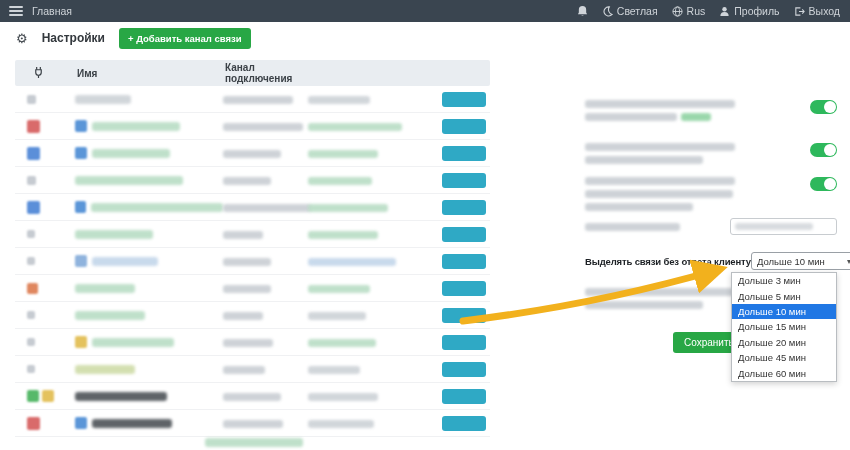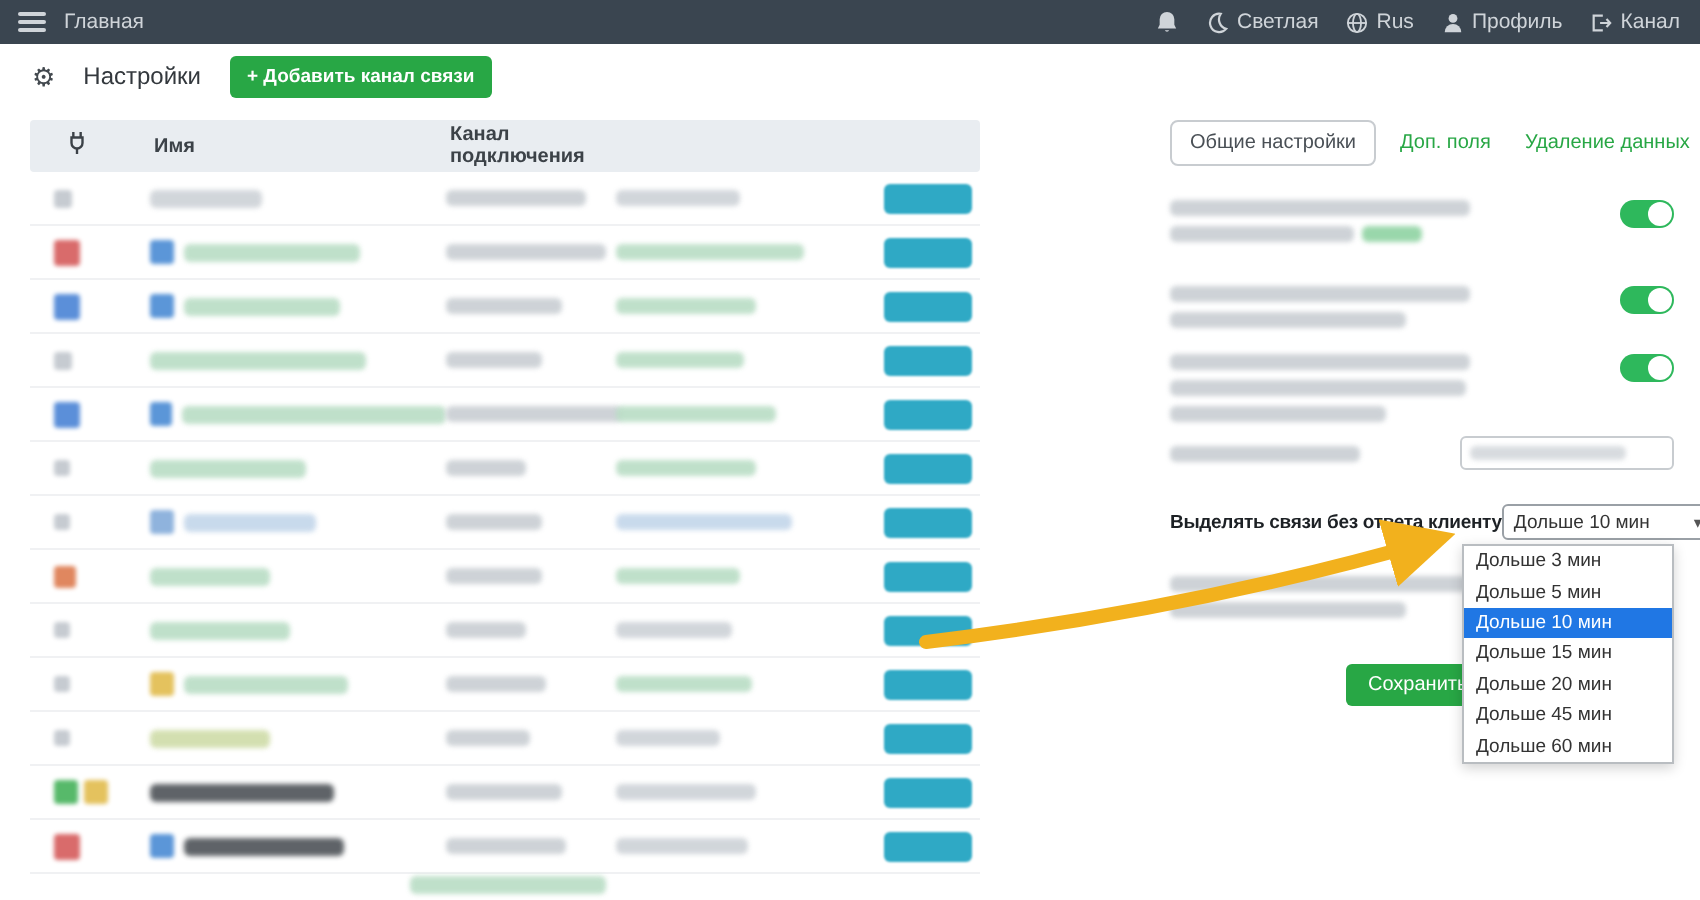--- a/index.html
+++ b/index.html
@@ -16,21 +16,21 @@
   .burger span { display:block; height:2px; background:#cfd4d9; border-radius:1px; }
   .tb-right { margin-left:auto; display:flex; align-items:center; gap:14px;
     padding-right:10px; }
   .tb-item { display:flex; align-items:center; gap:4px; cursor:pointer; }
   .tb-item svg { display:block; }
 
   
   .toolbar { position:absolute; left:0; top:22px; width:850px; height:32px;
     background:#fff; display:flex; align-items:center; padding-left:16px; gap:14px; }
   .gear { font-size:13px; color:#43494f; }
-  .page-title { font-size:12px; font-weight:normal; color:#33383d; }
+  .page-title { font-size:12px; font-weight:bold; color:#33383d; }
   .btn-add { background:#28a745; color:#fff; font-size:9.5px; border:none;
     border-radius:3px; padding:5px 9px; cursor:pointer; font-weight:bold; }
 
   
   .table { position:absolute; left:15px; top:60px; width:475px; }
   .thead, .trow { display:grid;
     grid-template-columns:60px 148px 85px 117px 1fr; align-items:center; }
   .thead { background:#e9edf1; height:26px; font-size:10px; font-weight:bold;
     color:#3c4248; border-radius:2px; }
   .thead .hc { padding-left:2px; }
@@ -140,21 +140,21 @@
       </span>
       <span class="tb-item">
         <span>
           <svg width="11" height="11" viewBox="0 0 12 12">
               <g fill="none" stroke="#cfd4d9" stroke-width="1.2">
                 <path d="M7 2H2v8h5"></path>
                 <path d="M5.5 6H11M9 3.8 11 6 9 8.2"></path>
               </g>
             </svg>
         </span>
-        <span>Канал</span>
+        <span>Выход</span>
       </span>
     </div>
   </div>
 
   <div class="toolbar">
     <span class="gear">⚙</span>
     <span class="page-title">Настройки</span>
     <button class="btn-add">+ Добавить канал связи</button>
   </div>
 
@@ -322,25 +322,20 @@
           </div>
           <div><span class="sk" style="display: inline-block; width: 60px; height: 8px; background: rgb(201, 206, 211);"></span></div>
           <div><span class="sk" style="display: inline-block; width: 66px; height: 8px; background: rgb(205, 210, 215);"></span></div>
           <button class="rowbtn" style="background: rgb(47, 169, 197);"></button>
         </div>
       </div>
   </div>
   <div class="tfoot-blob sk"></div>
 
   <div class="panel">
-    <div class="tabs" id="tabs">
-        <span class="tab active">Общие настройки</span>
-        <span class="tab">Доп. поля</span>
-        <span class="tab">Удаление данных</span>
-      </div>
 
     <div class="srow" style="top:40px">
       <div class="slines">
         <div class="sline">
             <span class="sk" style="width:150px;height:8px;background:#c9ced3"></span>
           </div>
         <div class="sline">
             <span class="sk" style="width:92px;height:8px;background:#c9ced3"></span>
             <span class="sk" style="width:30px;height:8px;background:#8fd3a2"></span>
           </div>

